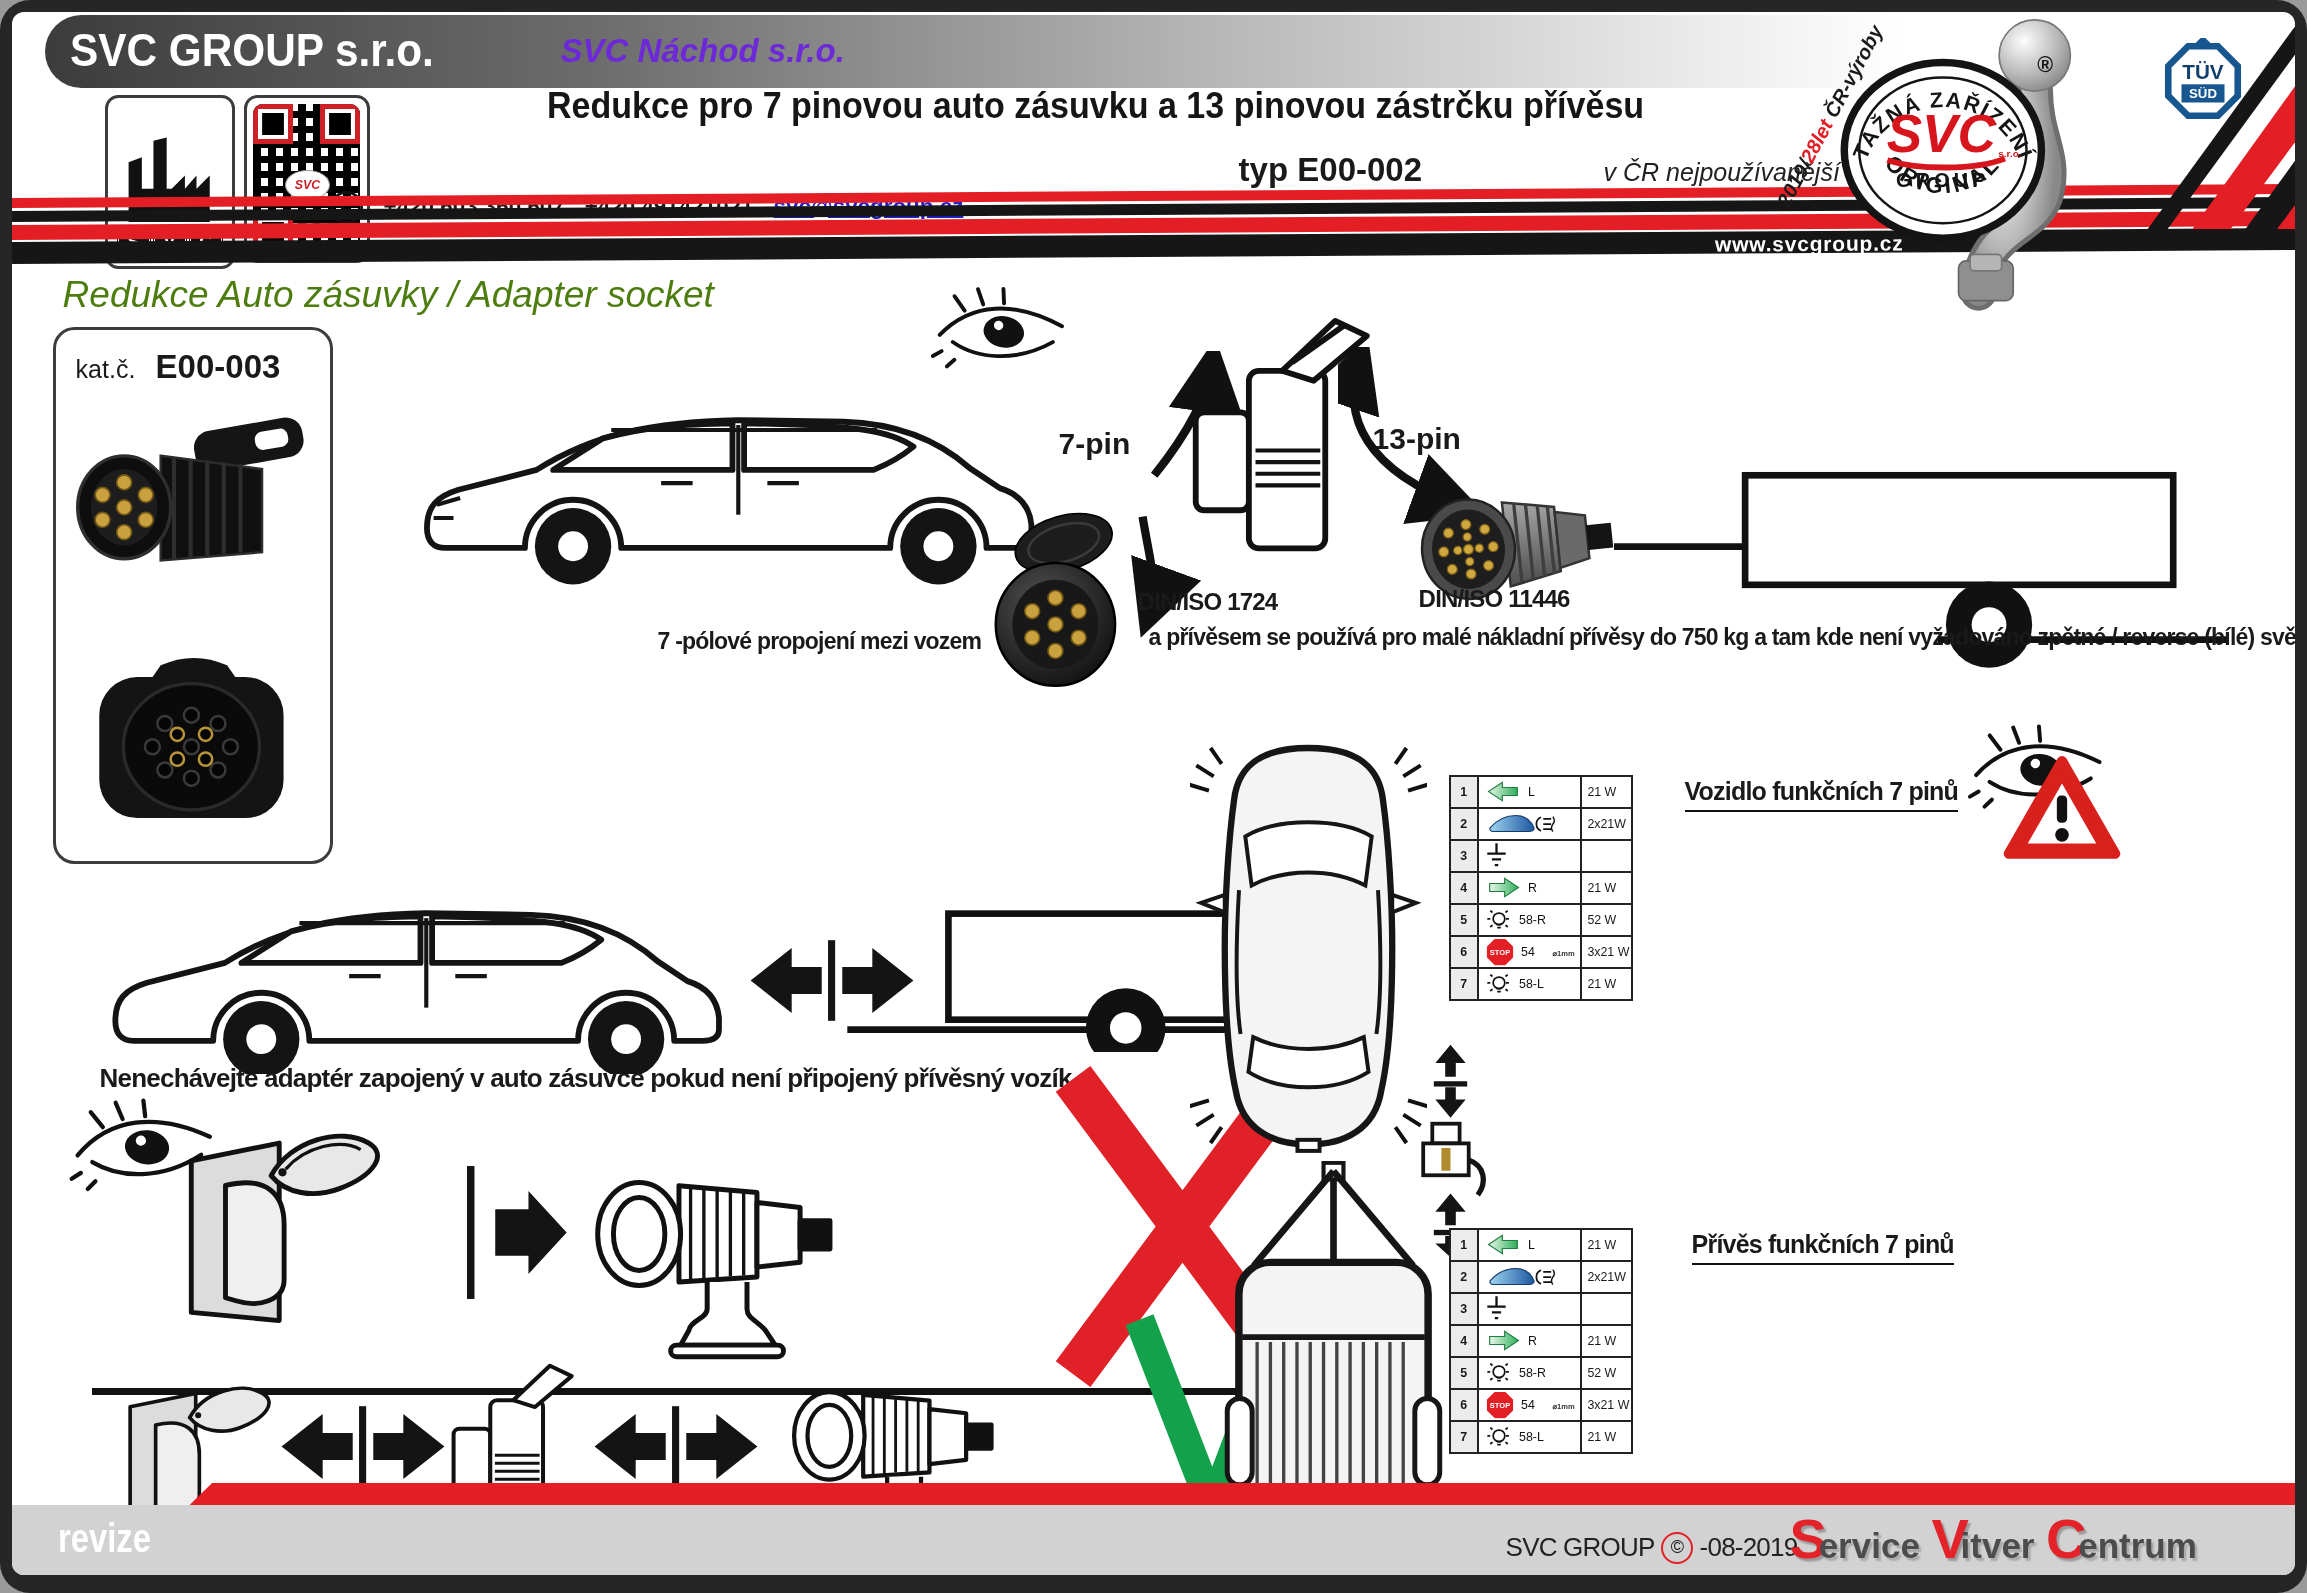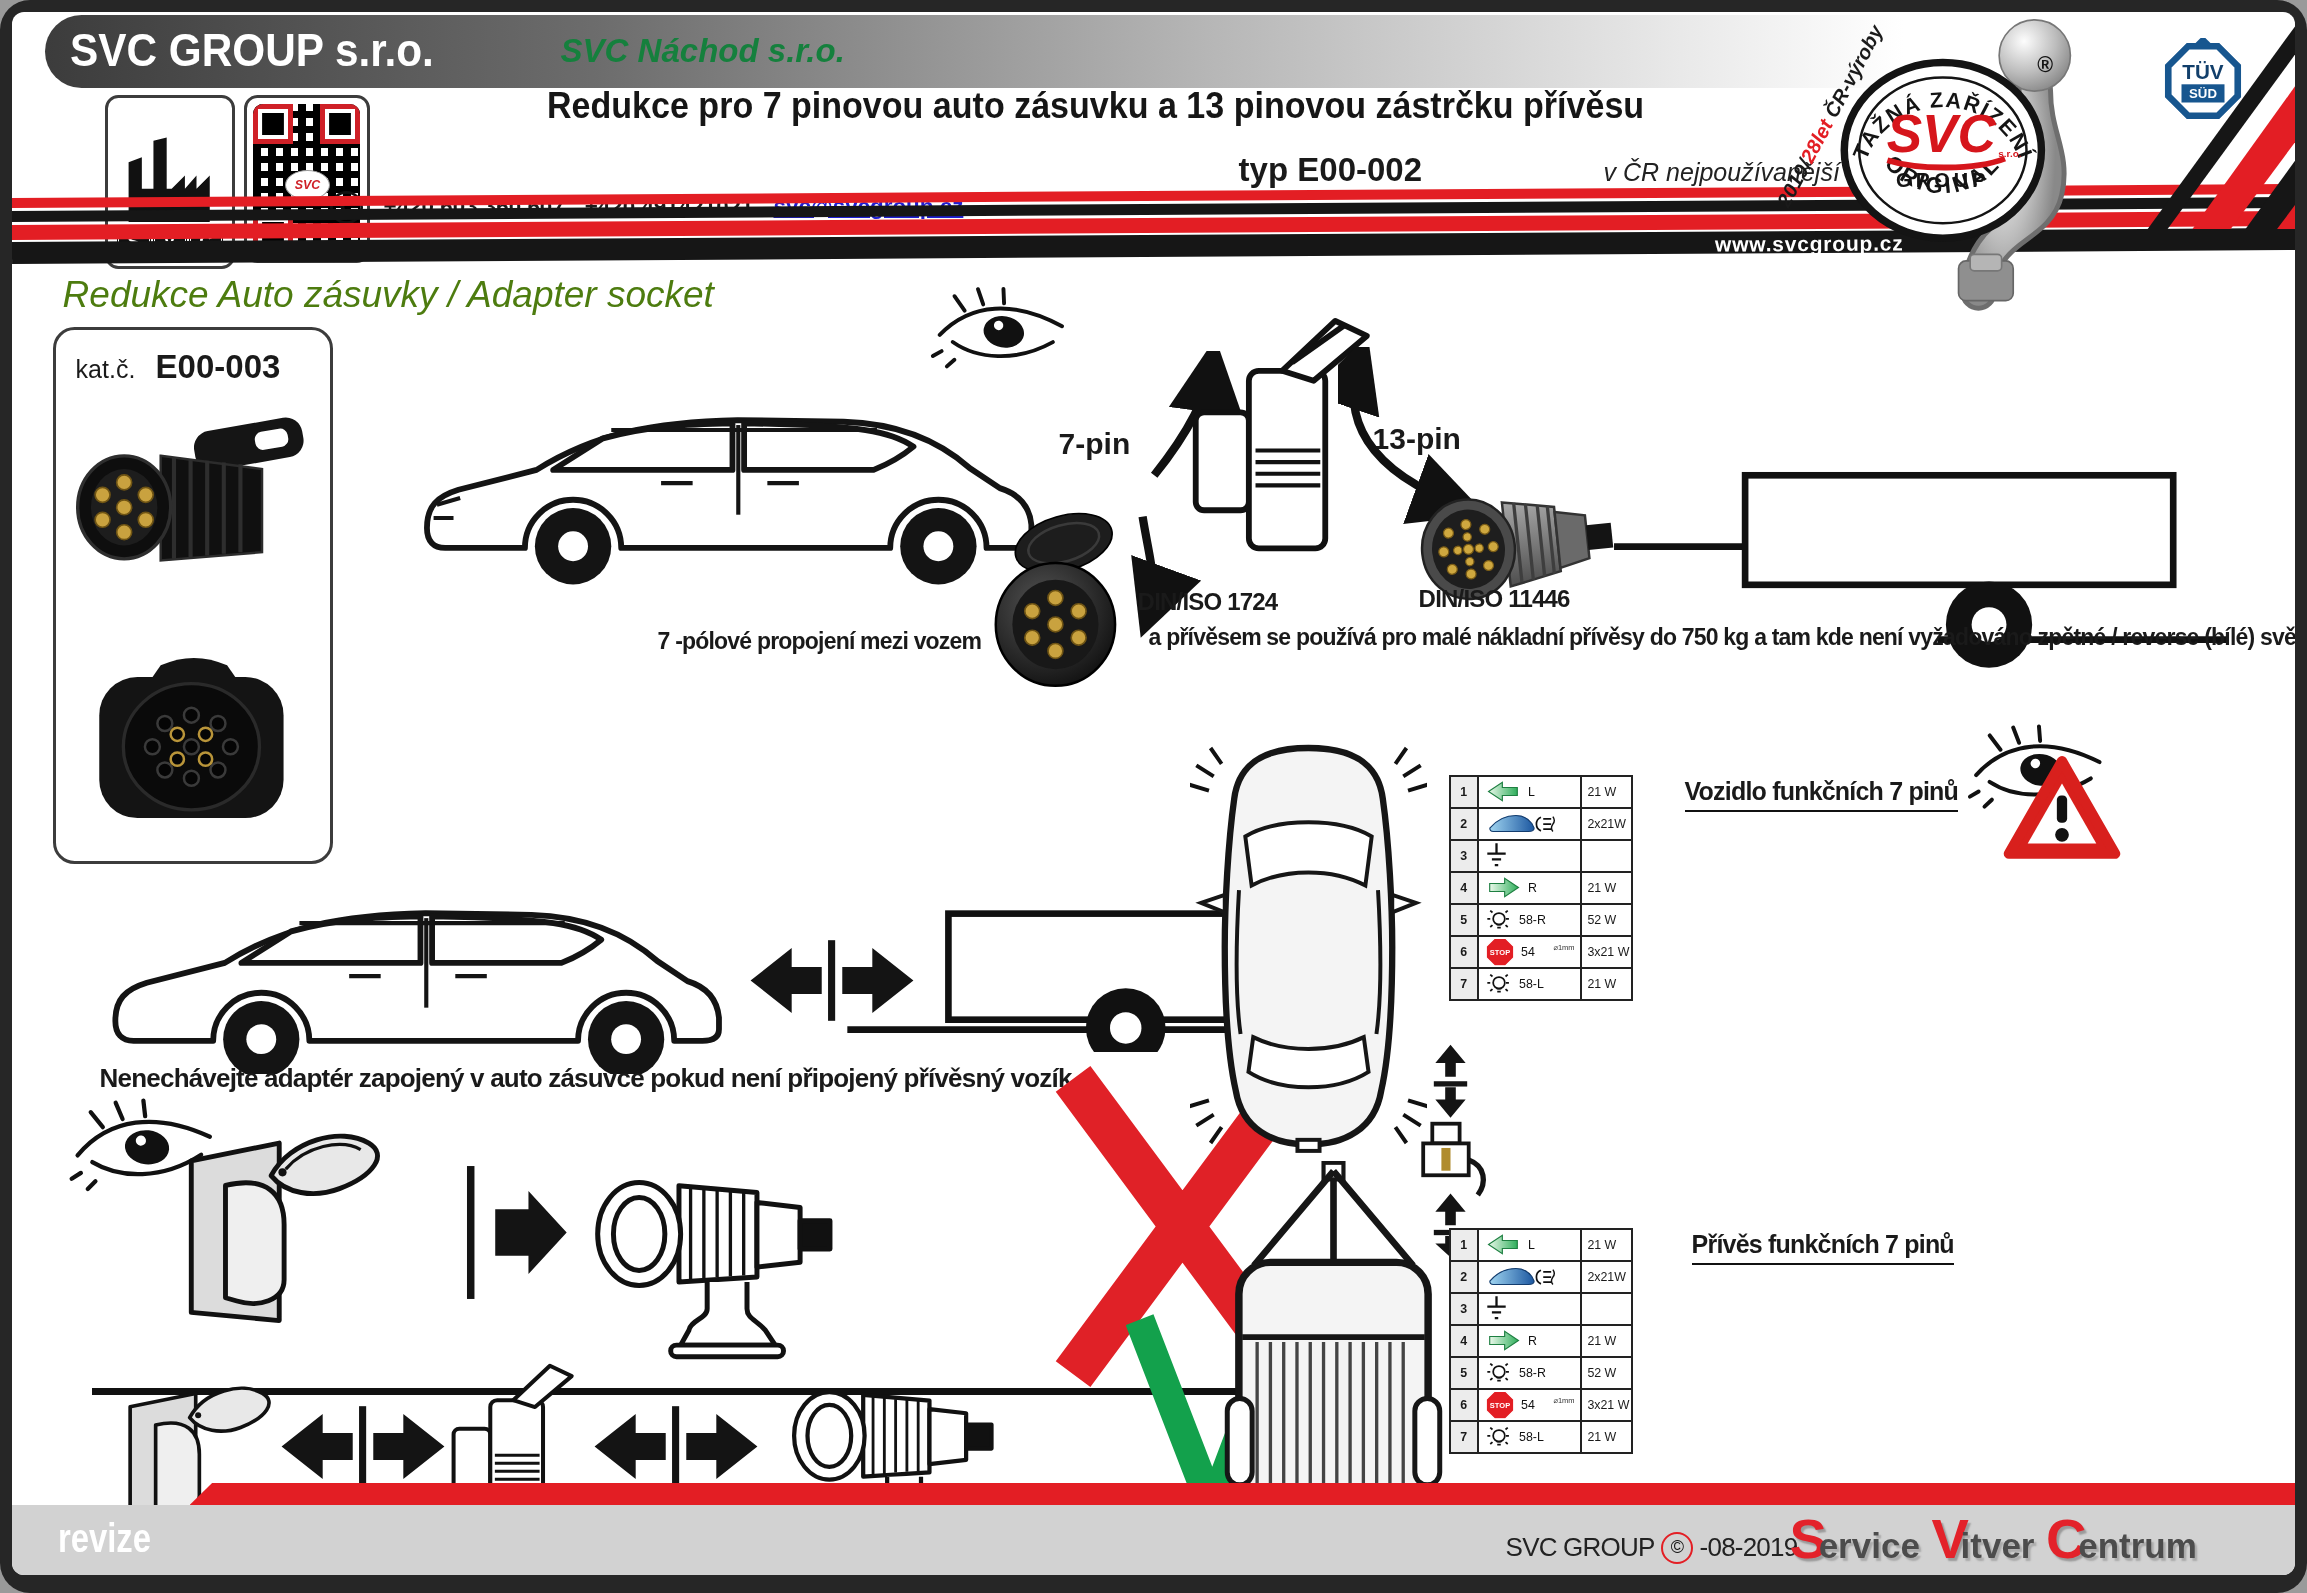--- a/index.html
+++ b/index.html
@@ -4,21 +4,21 @@
 <style>
   html,body{margin:0;padding:0;background:#9a9a9a;}
   .page{position:relative;width:2307px;height:1593px;background:#262626;border-radius:30px;overflow:hidden;
         font-family:"Liberation Sans",sans-serif;color:#1a1a1a;}
   .sheet{position:absolute;left:11.6px;top:11.6px;right:11.6px;bottom:18px;background:#fff;border-radius:12px;overflow:hidden;}
   .abs{position:absolute;}
   .sx92{transform:scaleX(.92);transform-origin:left top;}
   .gradbar{background:linear-gradient(90deg,#3c3c3c 0%,#6d6d6d 30%,#b5b5b5 62%,#e9e9e9 88%,#ffffff 100%);
            border-radius:38px 10px 10px 38px;}
   .company{color:#fff;font-size:46px;font-weight:bold;letter-spacing:0;}
-  .branch{color:#15803d;font-size:33px;font-weight:bold;font-style:italic;}
+  .branch{color:#6d28d9;font-size:33px;font-weight:bold;font-style:italic;}
   .addr{font-size:24px;line-height:33px;color:#1c1c1c;}
   .phones{font-size:22.4px;font-weight:bold;color:#1c1c1c;display:flex;gap:20px;align-items:center;}
   .email{color:#1f1fd4;text-decoration:underline;font-weight:bold;}
   .title{font-size:37px;font-weight:bold;color:#161616;white-space:nowrap;}
   .typlabel{font-size:33px;font-weight:bold;}
   .note{font-size:25px;font-style:italic;color:#222;white-space:nowrap;}
   .stripe{position:absolute;left:0;right:0;transform:rotate(-.35deg);transform-origin:left center;}
   .website{color:#fff;font-size:21px;font-weight:bold;letter-spacing:0.8px;}
   .sectiontitle{font-size:37px;font-style:italic;color:#4d7c0f;}
   .prodbox{border:3.3px solid #3c3c3c;border-radius:21.6px;background:#fff;}
@@ -28,21 +28,21 @@
   .din{font-size:24px;font-weight:bold;letter-spacing:-0.8px;margin-left:29px;}
   .caption{font-size:23px;font-weight:bold;letter-spacing:-0.8px;white-space:nowrap;}
   .midcaption{font-size:26px;font-weight:bold;letter-spacing:-0.8px;white-space:nowrap;}
   .tablabel{font-size:25px;font-weight:bold;letter-spacing:-0.8px;border-bottom:2.5px solid #111;padding-bottom:4.1px;white-space:nowrap;}
   .pintable{display:grid;grid-template-columns:28px 103px 51px;grid-auto-rows:32px;background:#fff;border:1.7px solid #222;}
   .tcell{border:1.2px solid #222;display:flex;align-items:center;font-size:12.4px;overflow:hidden;}
   .tnum{background:#ececec;justify-content:center;font-weight:bold;}
   .ticon{gap:5.8px;padding-left:6.6px;position:relative;}
   .twatt{padding-left:5.8px;}
   .sig{font-size:12.4px;color:#111;}
-  .notetxt{position:absolute;right:5px;bottom:15px;font-size:7.5px;font-weight:normal;color:#333;}
+  .notetxt{position:absolute;right:5px;bottom:9px;font-size:7.5px;font-weight:bold;color:#333;}
   .grayband{background:#d2d2d2;}
   .redstripe{background:#e31e24;clip-path:polygon(23px 0,100% 0,100% 100%,0 100%);}
   .revize{color:#fff;font-size:40px;font-weight:bold;transform:scaleX(.82);transform-origin:left top;}
   .copyright{display:flex;align-items:center;gap:6.6px;font-size:26px;color:#222;letter-spacing:-0.8px;white-space:nowrap;}
   .copysym{display:inline-flex;width:28px;height:28px;border:2.5px solid #e31e24;border-radius:50%;
            align-items:center;justify-content:center;font-size:18px;color:#111;}
   .brand{display:flex;align-items:baseline;gap:11.6px;white-space:nowrap;margin-left:19px;}
   .brand .big{font-size:56px;font-weight:bold;color:#e3222a;text-shadow:2.5px 2.5px 1.7px #9a9a9a;}
   .brand .rest{font-size:35px;font-weight:bold;color:#4c4c4c;text-shadow:2.5px 2.5px 1.7px #aaa;margin-left:-8.3px;}
   .qr{position:relative;width:100%;height:100%;border-radius:10px;overflow:hidden;

